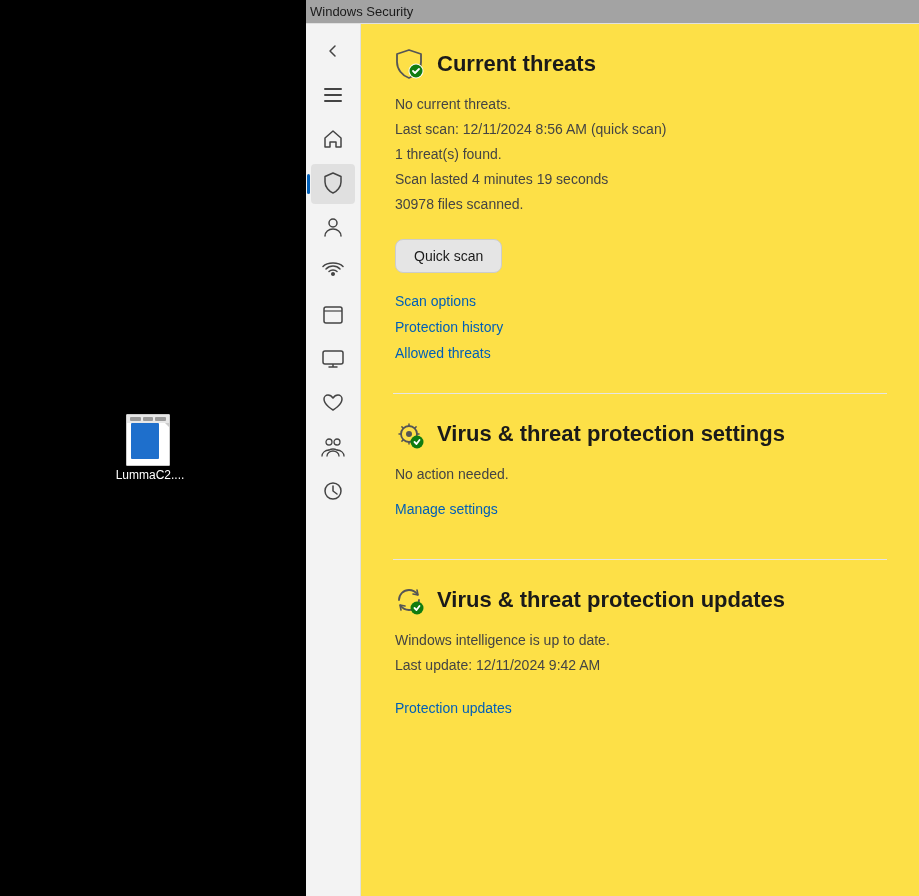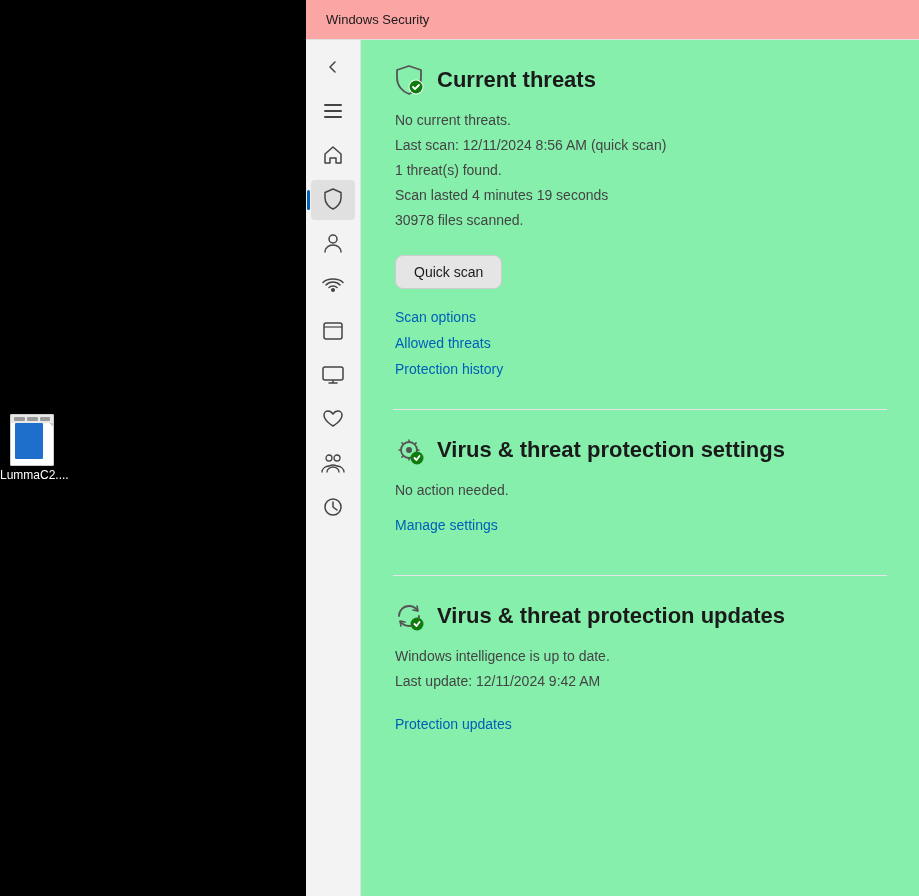--- a/index.html
+++ b/index.html
@@ -15,21 +15,21 @@
     
     .desktop {
       position: absolute;
       left: 0;
       top: 0;
       width: 300px;
       height: 896px;
       background: #000;
       display: flex;
       flex-direction: column;
-      align-items: flex-start;
+      align-items: center;
       justify-content: center;
     }
 
     .desktop-icon {
       display: flex;
       flex-direction: column;
       align-items: center;
       gap: 6px;
       cursor: pointer;
     }
@@ -104,25 +104,25 @@
       top: 0;
       width: 613px;
       height: 896px;
       background: #fff;
       display: flex;
       flex-direction: column;
     }
 
     
     .title-bar {
-      height: 40px;
-      background: #fca5a5;
-      display: flex;
-      align-items: center;
-      padding: 0 20px;
+      height: 24px;
+      background: #a3a3a3;
+      display: flex;
+      align-items: center;
+      padding: 0 4px;
       border-bottom: 1px solid #e0e0e0;
       flex-shrink: 0;
     }
 
     .title-bar-text {
       font-size: 13px;
       color: #1a1a1a;
       font-weight: 400;
     }
 
@@ -179,21 +179,21 @@
       font-size: 18px;
       color: #444;
       line-height: 1;
     }
 
     
     .main-content {
       flex: 1;
       padding: 24px 32px;
       overflow-y: auto;
-      background: #86efac;
+      background: #fde047;
     }
 
     
     .section {
       margin-bottom: 32px;
     }
 
     .section-header {
       display: flex;
       align-items: center;
@@ -413,22 +413,22 @@
         <div class="section-body">
           <p class="section-text">No current threats.</p>
           <p class="section-text">Last scan: 12/11/2024 8:56 AM (quick scan)</p>
           <p class="section-text">1 threat(s) found.</p>
           <p class="section-text">Scan lasted 4 minutes 19 seconds</p>
           <p class="section-text">30978 files scanned.</p>
 
           <button class="btn-quick-scan">Quick scan</button>
 
           <a class="link-item" href="#">Scan options</a>
+          <a class="link-item" href="#">Protection history</a>
           <a class="link-item" href="#">Allowed threats</a>
-          <a class="link-item" href="#">Protection history</a>
         </div>
       </div>
 
       <div class="divider"></div>
 
       <div class="section">
         <div class="section-header">
           <div class="section-icon">
             <svg class="icon-svg" viewBox="0 0 32 32" fill="none">
               <circle cx="16" cy="16" r="8" fill="none" stroke="#555" stroke-width="1.8"></circle>

